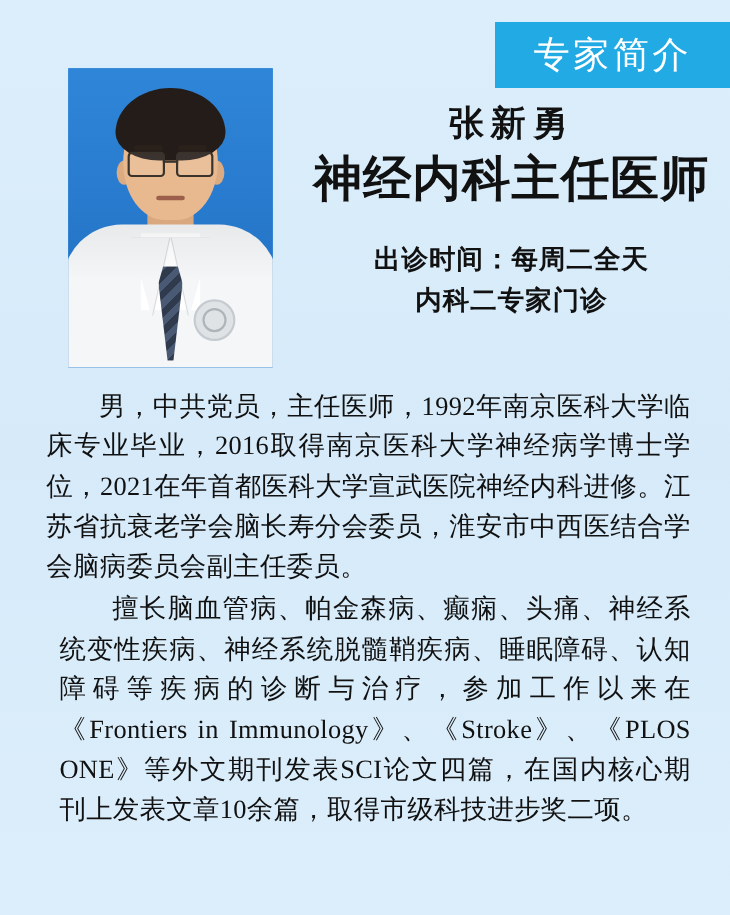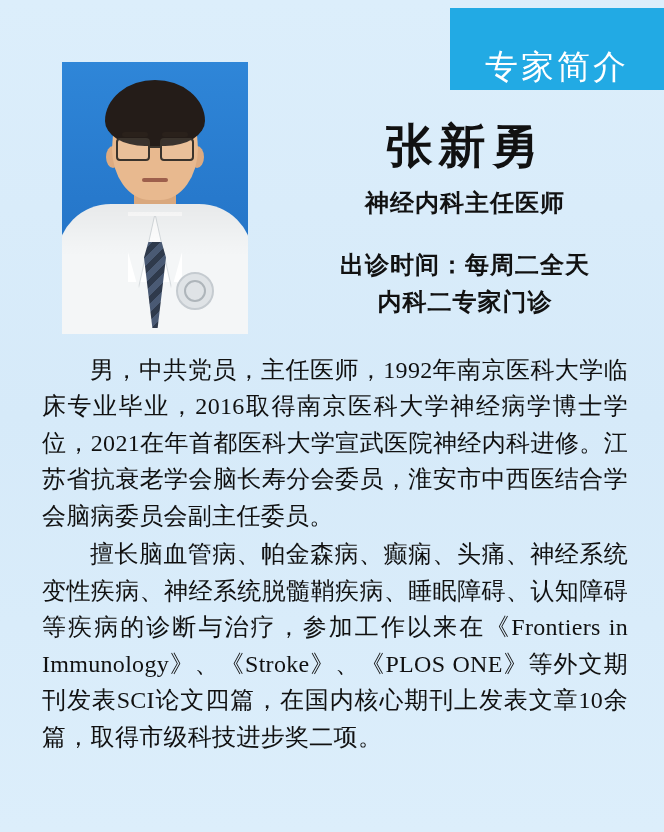--- a/index.html
+++ b/index.html
@@ -16,27 +16,27 @@
   }
   .page {
     position: relative;
     width: 664px;
     height: 832px;
     background: linear-gradient(180deg, #dceefb 0%, #d6eaf9 50%, #dceefb 100%);
   }
   
   .banner {
     position: absolute;
-    top: 8px;
+    top: 20px;
     right: 0;
     width: 214px;
-    height: 82px;
+    height: 60px;
     background: #22aae4;
     display: flex;
-    align-items: flex-end;
+    align-items: center;
     justify-content: center;
   }
   .banner-text {
     color: #ffffff;
     font-size: 33px;
     letter-spacing: 3px;
     font-family: "Liberation Serif", "DejaVu Serif", serif;
     font-weight: 500;
   }
   
@@ -237,32 +237,31 @@
   
   .right-col {
     position: absolute;
     left: 270px;
     top: 92px;
     width: 390px;
     text-align: center;
     color: #111111;
   }
   .doctor-name {
-    font-size: 47px;
+    font-size: 32px;
     font-weight: bold;
     letter-spacing: 6px;
     line-height: 1.25;
-    margin-top: 25px;
   }
   .doctor-title {
-    font-size: 24px;
+    font-size: 44px;
     font-weight: bold;
     letter-spacing: 1px;
     line-height: 1.3;
-    margin-top: 12px;
+    margin-top: 2px;
   }
   .clinic {
     margin-top: 28px;
     font-size: 24px;
     font-weight: bold;
     letter-spacing: 1px;
     line-height: 1.55;
   }
   .clinic div { white-space: nowrap; }
   
@@ -276,20 +275,21 @@
     line-height: 1.52;
     letter-spacing: 0.3px;
     text-align: justify;
   }
   .body-text p {
     margin: 0;
     text-indent: 2em;
   }
   .body-text p + p {
     margin-top: 2px;
+    margin-left: 12px;
   }
 </style>
 </head>
 <body>
 
 <div class="page">
 
   <div class="banner">
     <span class="banner-text">专家简介</span>
   </div>

